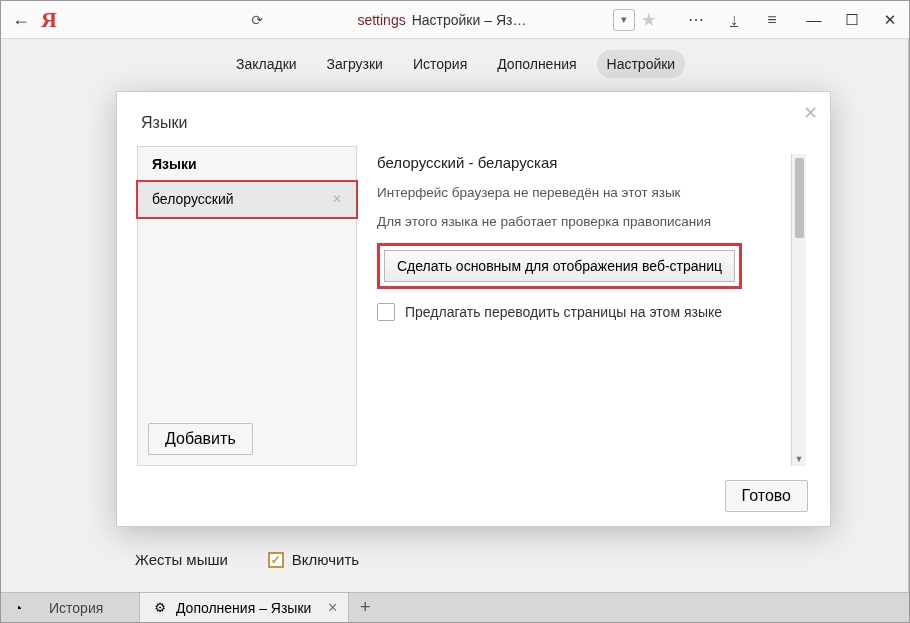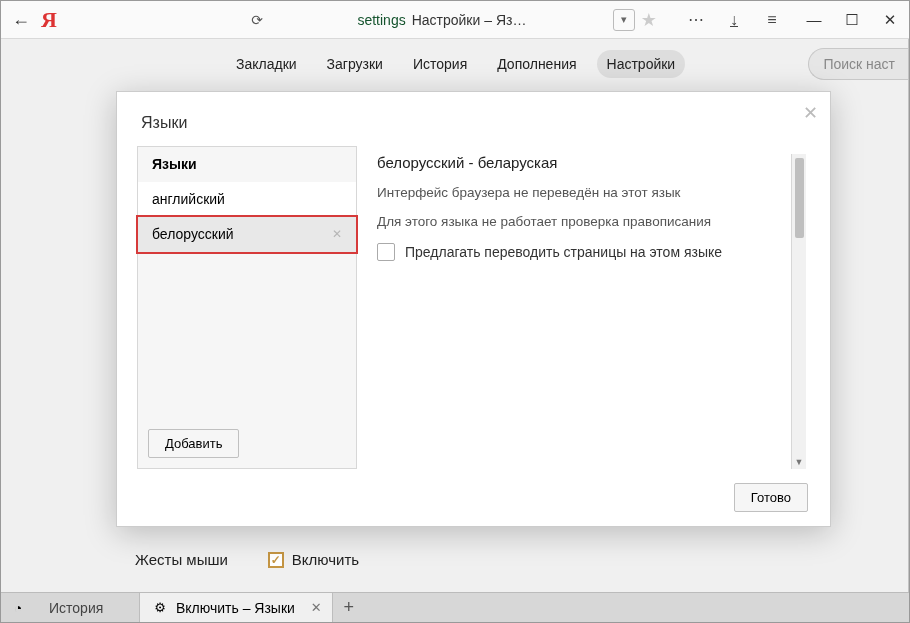--- a/index.html
+++ b/index.html
@@ -23,21 +23,21 @@
   width: 40px; text-align: center; font-size: 18px; color: #333;
 }
 .titlebar .logo {
   width: 32px; font-size: 22px; color: #d33; font-weight: bold; font-family: Georgia, serif;
 }
 .titlebar .spacer1 { flex: 0 0 170px; }
 .titlebar .reload { width: 28px; text-align:center; color:#555; font-size:14px;}
 .titlebar .addr {
   flex: 1; display: flex; align-items: center; justify-content:center; gap:6px; color:#333;
 }
-.titlebar .addr .muted { color:#14532d; }
+.titlebar .addr .muted { color:#7f1d1d; }
 .titlebar .right-icons { display:flex; align-items:center; gap:20px; padding:0 14px;}
 .titlebar .right-icons .ico { color:#444; font-size:16px; width:18px; text-align:center;}
 .wcontrol { width: 38px; text-align:center; font-size:15px; color:#333;}
 .nav-row {
   height: 50px; background:#f0f0f0; display:flex; align-items:center;
   padding-left: 225px; gap: 10px; color:#222;
 }
 .nav-row .navitem { padding:6px 10px; border-radius:14px; cursor:pointer; }
 .nav-row .navitem.active { background:#ddd; }
 .nav-row .search-pill {
@@ -64,21 +64,21 @@
 .lang-list .item.title { font-weight:bold; background:#f6f6f6;}
 .lang-list .item.selected {
   background:#e8e8e8;
 }
 .lang-list .item .x { color:#b6b6b6; font-size:12px;}
 .item-wrap-hl { border:2px solid #d63a3a; margin:-2px; }
 .lang-list .fill { flex:1; }
 .lang-list .add-row { padding:10px;}
 .btn {
   background:#f6f6f6; border:1px solid #c0c0c0; border-radius:2px;
-  padding:6px 16px; cursor:pointer; font-family:inherit; font-size:13px;
+  padding:6px 16px; cursor:pointer; font-family:inherit; font-size:16px;
 }
 .right-pane { flex:1; padding: 8px 4px 0 20px; display:flex; gap:7px;}
 .right-content { flex:1; display:flex; flex-direction:column; gap:14px;}
 .right-title { font-size:15px; color:#222;}
 .muted-line { color:#555; font-size:13.5px;}
 .main-btn-wrap { display:inline-block; border:3px solid #d63a3a; padding:4px; width:fit-content;}
 .main-btn {
   border:1px solid #b8b8b8; background:linear-gradient(#fafafa,#ececec);
   padding:7px 12px; font-size:14px; cursor:pointer;
 }
@@ -143,57 +143,56 @@
   <div class="wcontrol">☐</div>
   <div class="wcontrol">✕</div>
 </div>
 
 <div class="nav-row">
   <div class="navitem">Закладки</div>
   <div class="navitem">Загрузки</div>
   <div class="navitem">История</div>
   <div class="navitem">Дополнения</div>
   <div class="navitem active">Настройки</div>
-  <div class="search-pill">Поиск наст</div>
 </div>
 
 <div class="below">
   <span>Жесты мыши</span>
   <label class="chkbox">
     <span class="box">✓</span>
     <span>Включить</span>
   </label>
 </div>
 
 <div class="dialog">
   <div class="close-x">✕</div>
   <h2>Языки</h2>
   <div class="body">
     <div class="lang-list">
       <div class="item title">Языки</div>
-      <div class="item">
-          <span>английский</span>
-        </div>
       <div class="item-wrap-hl">
         <div class="item selected">
           <span>белорусский</span>
           <span class="x">✕</span>
         </div>
       </div>
       <div class="fill"></div>
       <div class="add-row">
         <button class="btn">Добавить</button>
       </div>
     </div>
 
     <div class="right-pane">
       <div class="right-content">
         <div class="right-title">белорусский - беларуская</div>
         <div class="muted-line">Интерфейс браузера не переведён на этот язык</div>
         <div class="muted-line">Для этого языка не работает проверка правописания</div>
+        <div class="main-btn-wrap">
+          <button class="main-btn">Сделать основным для отображения веб-страниц</button>
+        </div>
         <label class="chk-row">
           <span class="chk"></span>
           <span>Предлагать переводить страницы на этом языке</span>
         </label>
       </div>
       <div class="vscroll">
         <div class="thumb"></div>
         <div class="spacer"></div>
         <div class="arr">▼</div>
       </div>
@@ -204,19 +203,19 @@
   </div>
 </div>
 
 <div class="tabbar">
   <div class="clock">◔</div>
   <div class="tab1">
     <span>История</span>
   </div>
   <div class="tab2">
     <span class="gear">⚙</span>
-    <span>Включить – Языки</span>
+    <span>Дополнения – Языки</span>
     <span class="xx">✕</span>
   </div>
   <div class="plus">+</div>
 </div>
 
 <div class="shadow-right"></div>
 
 </body></html>

